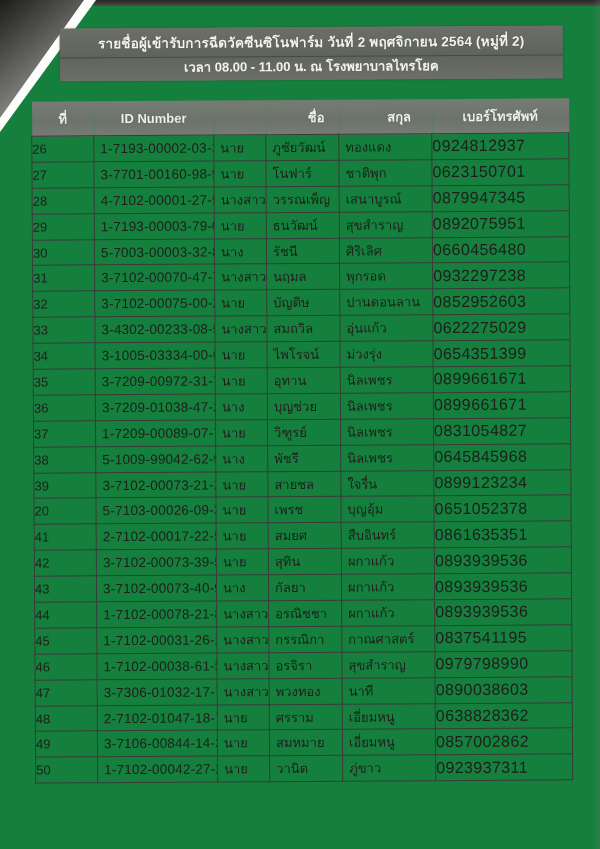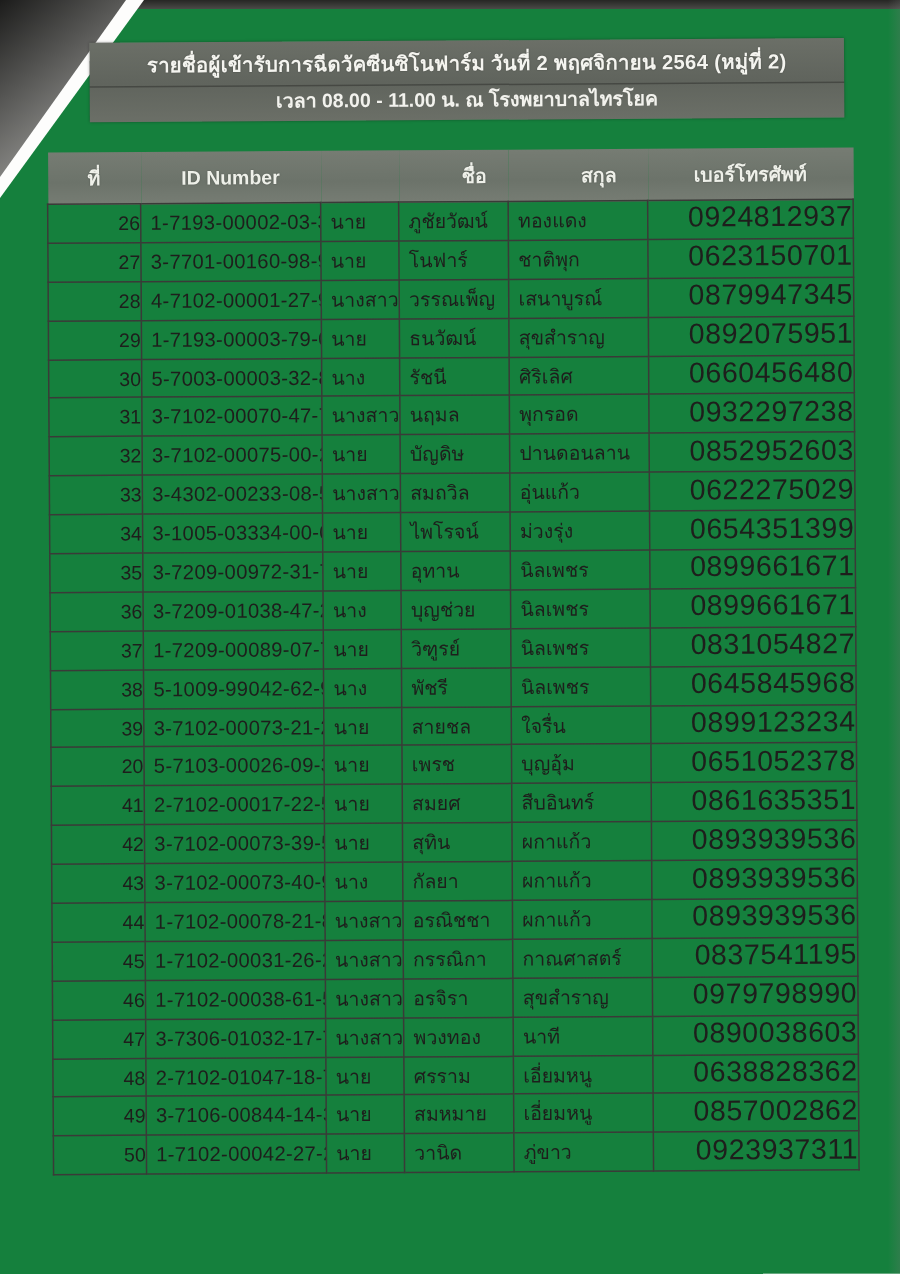--- a/index.html
+++ b/index.html
@@ -69,24 +69,24 @@
     text-shadow:0 0 1px rgba(0,0,0,0.35);
   }
   .doc-table tbody td{
     border:1px solid #3a3a38;
     height:24.9px;
     font-size:13px;color:#1e1e1c;
     vertical-align:middle;
     padding:0 4px;
     white-space:nowrap;overflow:hidden;
   }
-  .doc-table tbody td.c{text-align:right;padding:0;}
+  .doc-table tbody td.c{text-align:left;padding:0;}
   .doc-table tbody td.l{text-align:left;padding-left:6px;}
   .doc-table tbody td.id{font-size:13.5px;letter-spacing:0.2px;}
-  .doc-table tbody td.phone{font-size:19px;letter-spacing:0.4px;margin-left:16px;}
+  .doc-table tbody td.phone{font-size:16px;letter-spacing:0.4px;margin-left:16px;}
   .hdr-shift{position:relative;left:14px;}
 </style>
 </head>
 <body>
 
 <div class="scan-page">
   <div class="top-edge"></div>
   <div class="right-edge"></div>
   <div class="corner-highlight"></div>
   <div class="corner-fold"></div>

